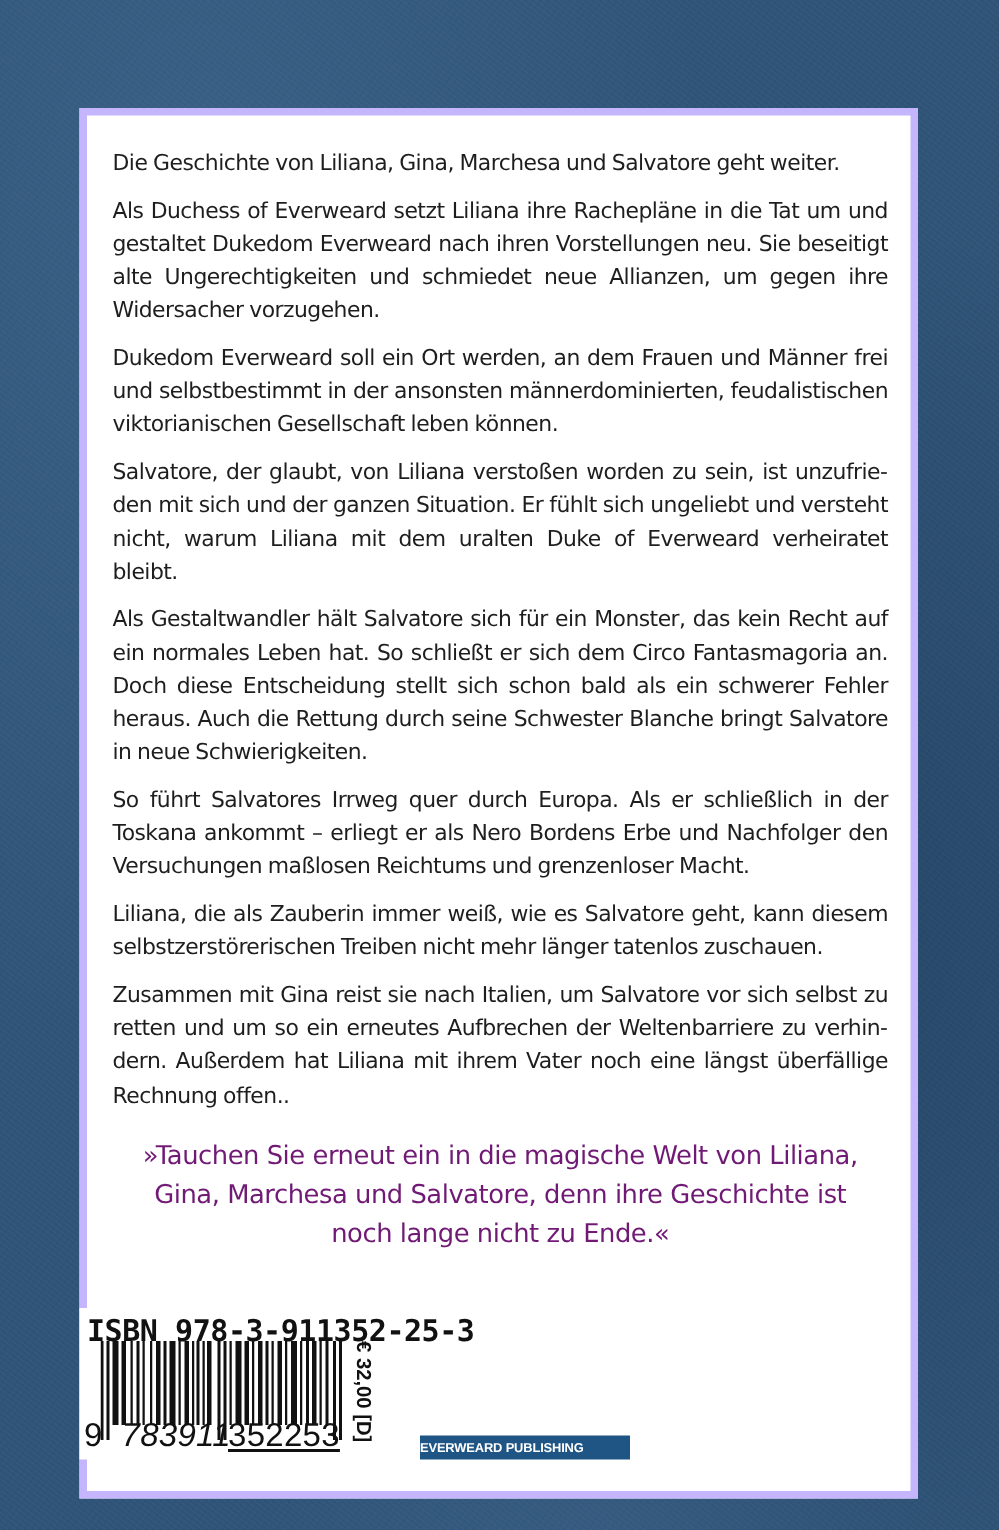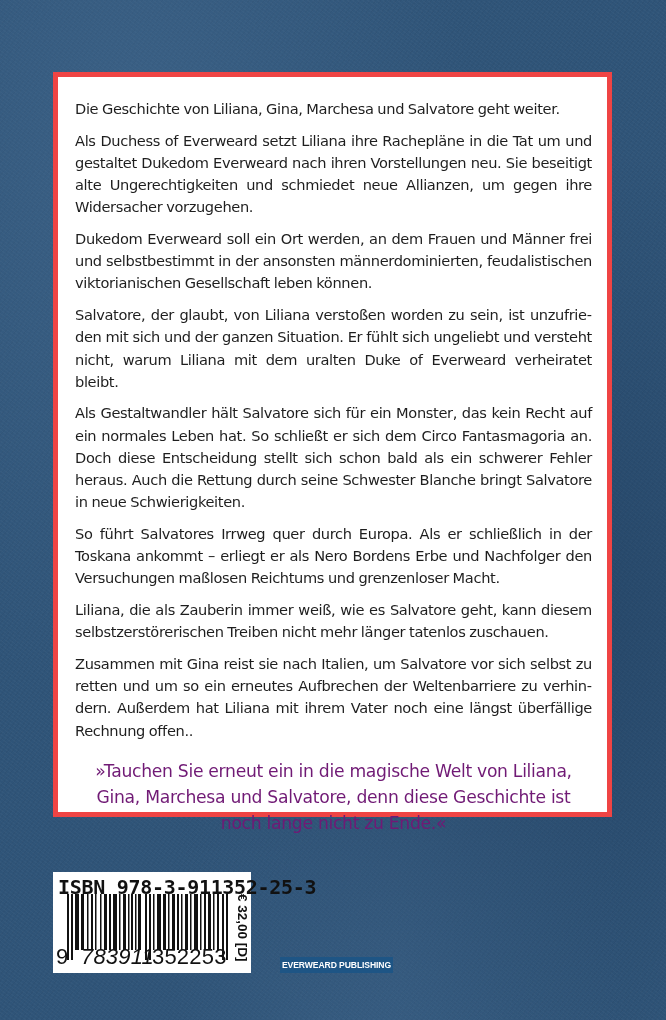--- a/index.html
+++ b/index.html
@@ -19,23 +19,23 @@
       repeating-linear-gradient(37deg, rgba(255,255,255,0.025) 0px, rgba(255,255,255,0.025) 1px, rgba(0,0,0,0) 1px, rgba(0,0,0,0) 3px),
       repeating-linear-gradient(-52deg, rgba(0,0,0,0.03) 0px, rgba(0,0,0,0.03) 1px, rgba(0,0,0,0) 1px, rgba(0,0,0,0) 4px);
     font-family: "DejaVu Sans", sans-serif;
   }
 
   .blurb-frame {
     position: absolute;
     left: 53px;
     top: 72px;
     width: 559px;
-    height: 745px;
+    height: 927px;
     box-sizing: border-box;
-    border: 5px solid #ef4444;
+    border: 5px solid #c4b5fd;
     background: #ffffff;
     padding: 21px 15px 0 17px;
   }
 
   .blurb-text {
     color: #1e1e1e;
     font-size: 14.6px;
     line-height: 22.2px;
     letter-spacing: -0.35px;
     word-spacing: -0.5px;
@@ -89,69 +89,69 @@
     left: 3px;
     top: 72px;
     font-family: "Liberation Sans", sans-serif;
     font-size: 22px;
     line-height: 26px;
     color: #111;
     white-space: nowrap;
   }
   .barcode-digits .d1 { position: absolute; left: 0; }
   .barcode-digits .d2 { position: absolute; left: 25px; letter-spacing: 0.2px; font-style: italic; }
-  .barcode-digits .d3 { position: absolute; left: 96px; letter-spacing: 0.2px; }
+  .barcode-digits .d3 { position: absolute; left: 96px; letter-spacing: 0.2px; text-decoration: underline; }
 
   .price-label {
     position: absolute;
     left: 185px;
     top: 22px;
     transform-origin: 0 0;
     transform: translate(12px, 0) rotate(90deg);
     font-family: "Liberation Sans", sans-serif;
     font-size: 13.5px;
     font-weight: bold;
     color: #111;
     white-space: nowrap;
   }
 
   .publisher-badge {
     position: absolute;
     left: 280px;
     top: 957px;
-    width: 113px;
+    width: 140px;
     height: 16px;
     background: #1e5585;
     color: #ffffff;
     font-family: "Liberation Sans", sans-serif;
     font-weight: bold;
     font-size: 8.6px;
     line-height: 16px;
-    text-align: center;
+    text-align: left;
     letter-spacing: -0.1px;
     white-space: nowrap;
   }
 </style>
 </head>
 <body>
 
 <div class="blurb-frame">
   <div class="blurb-text">
     <p class="short">Die Geschichte von Liliana, Gina, Marchesa und Salvatore geht weiter.</p>
     <p>Als Duchess of Everweard setzt Liliana ihre Rachepläne in die Tat um und gestaltet Dukedom Everweard nach ihren Vorstellungen neu. Sie beseitigt alte Ungerechtigkeiten und schmiedet neue Allianzen, um gegen ihre Widersacher vorzugehen.</p>
     <p>Dukedom Everweard soll ein Ort werden, an dem Frauen und Männer frei und selbstbestimmt in der ansonsten männerdominierten, feudalisti­schen viktorianischen Gesellschaft leben können.</p>
     <p>Salvatore, der glaubt, von Liliana verstoßen worden zu sein, ist unzufrie­den mit sich und der ganzen Situation. Er fühlt sich ungeliebt und versteht nicht, warum Liliana mit dem uralten Duke of Everweard verheiratet bleibt.</p>
     <p>Als Gestaltwandler hält Salvatore sich für ein Monster, das kein Recht auf ein normales Leben hat. So schließt er sich dem Circo Fantasmagoria an. Doch diese Entscheidung stellt sich schon bald als ein schwerer Fehler heraus. Auch die Rettung durch seine Schwester Blanche bringt Salvatore in neue Schwierigkeiten.</p>
     <p>So führt Salvatores Irrweg quer durch Europa. Als er schließlich in der Toskana ankommt – erliegt er als Nero Bordens Erbe und Nachfolger den Versuchungen maßlosen Reichtums und grenzenloser Macht.</p>
     <p>Liliana, die als Zauberin immer weiß, wie es Salvatore geht, kann diesem selbstzerstörerischen Treiben nicht mehr länger tatenlos zuschauen.</p>
     <p>Zusammen mit Gina reist sie nach Italien, um Salvatore vor sich selbst zu retten und um so ein erneutes Aufbrechen der Weltenbarriere zu verhin­dern. Außerdem hat Liliana mit ihrem Vater noch eine längst überfällige Rechnung offen..</p>
   </div>
   <div class="blurb-quote">
     <span>»Tauchen Sie erneut ein in die magische Welt von Liliana,</span>
-    <span>Gina, Marchesa und Salvatore, denn diese Geschichte ist</span>
+    <span>Gina, Marchesa und Salvatore, denn ihre Geschichte ist</span>
     <span>noch lange nicht zu Ende.«</span>
   </div>
 </div>
 
 <div class="barcode-box">
   <div class="isbn-label">ISBN 978-3-911352-25-3</div>
   <svg class="barcode-bars" viewBox="0 0 165 66" preserveAspectRatio="none">
     <g fill="#111">
 
       <rect x="0" y="0" width="2" height="66"></rect>

